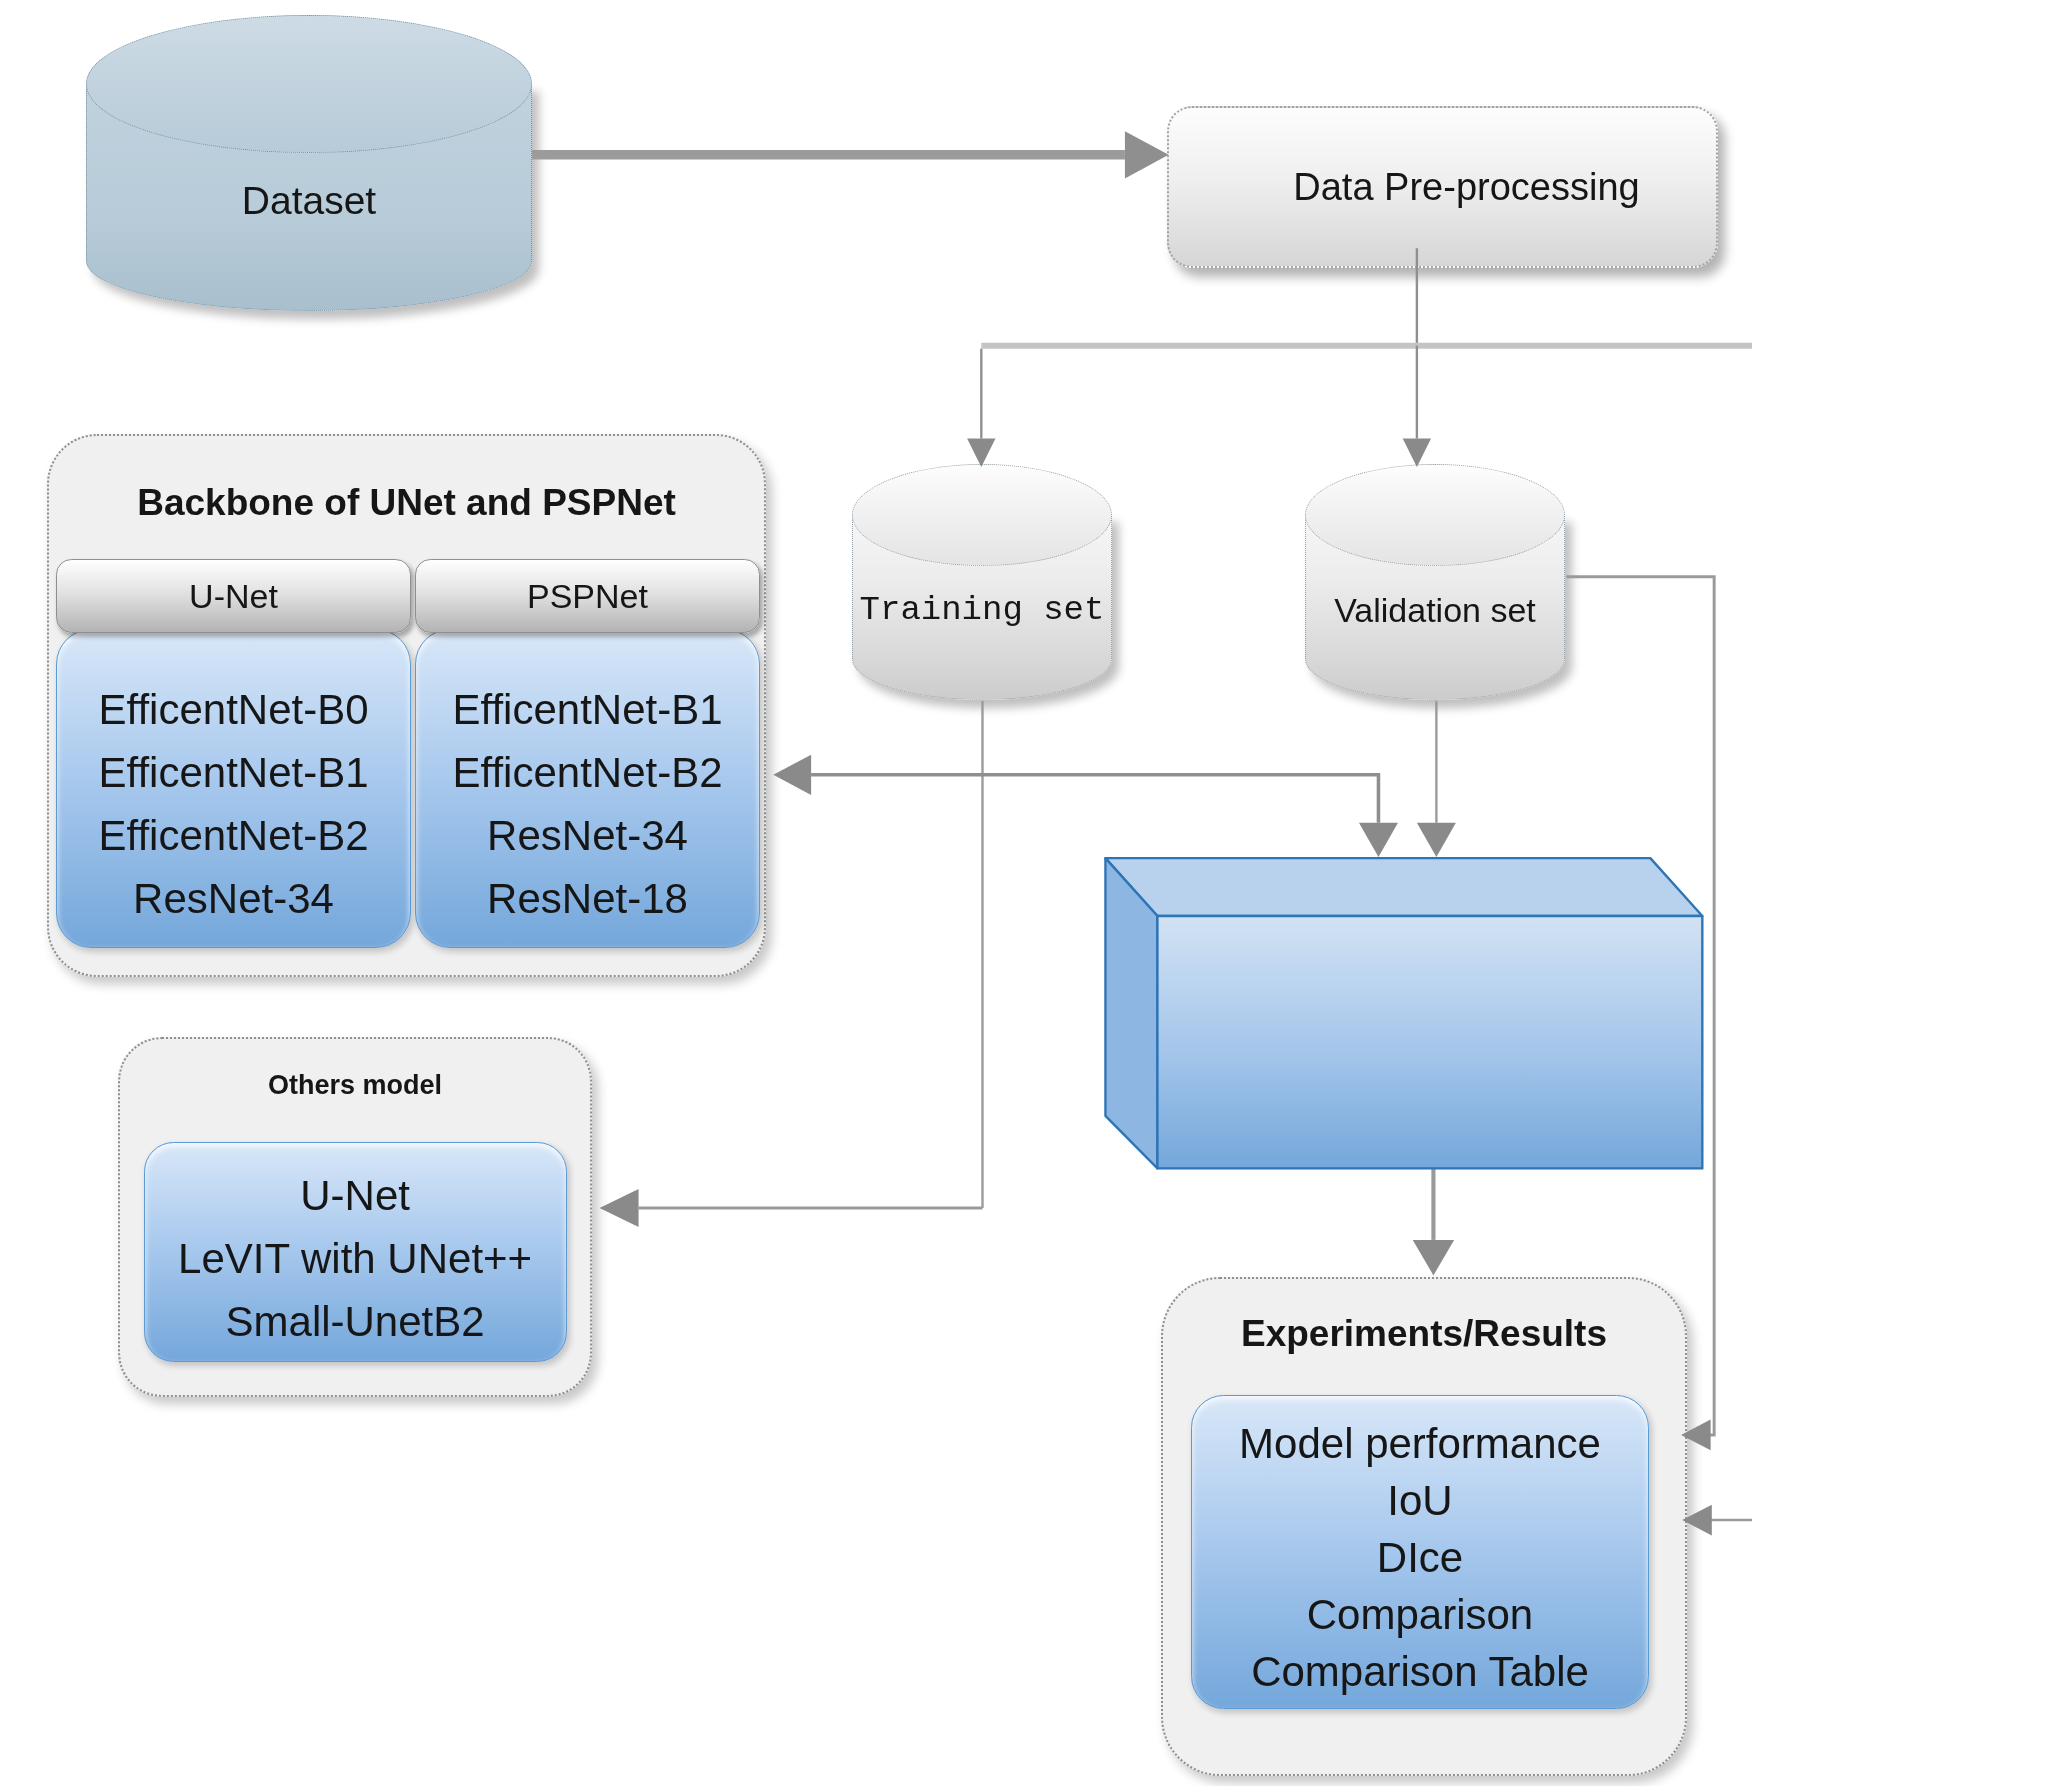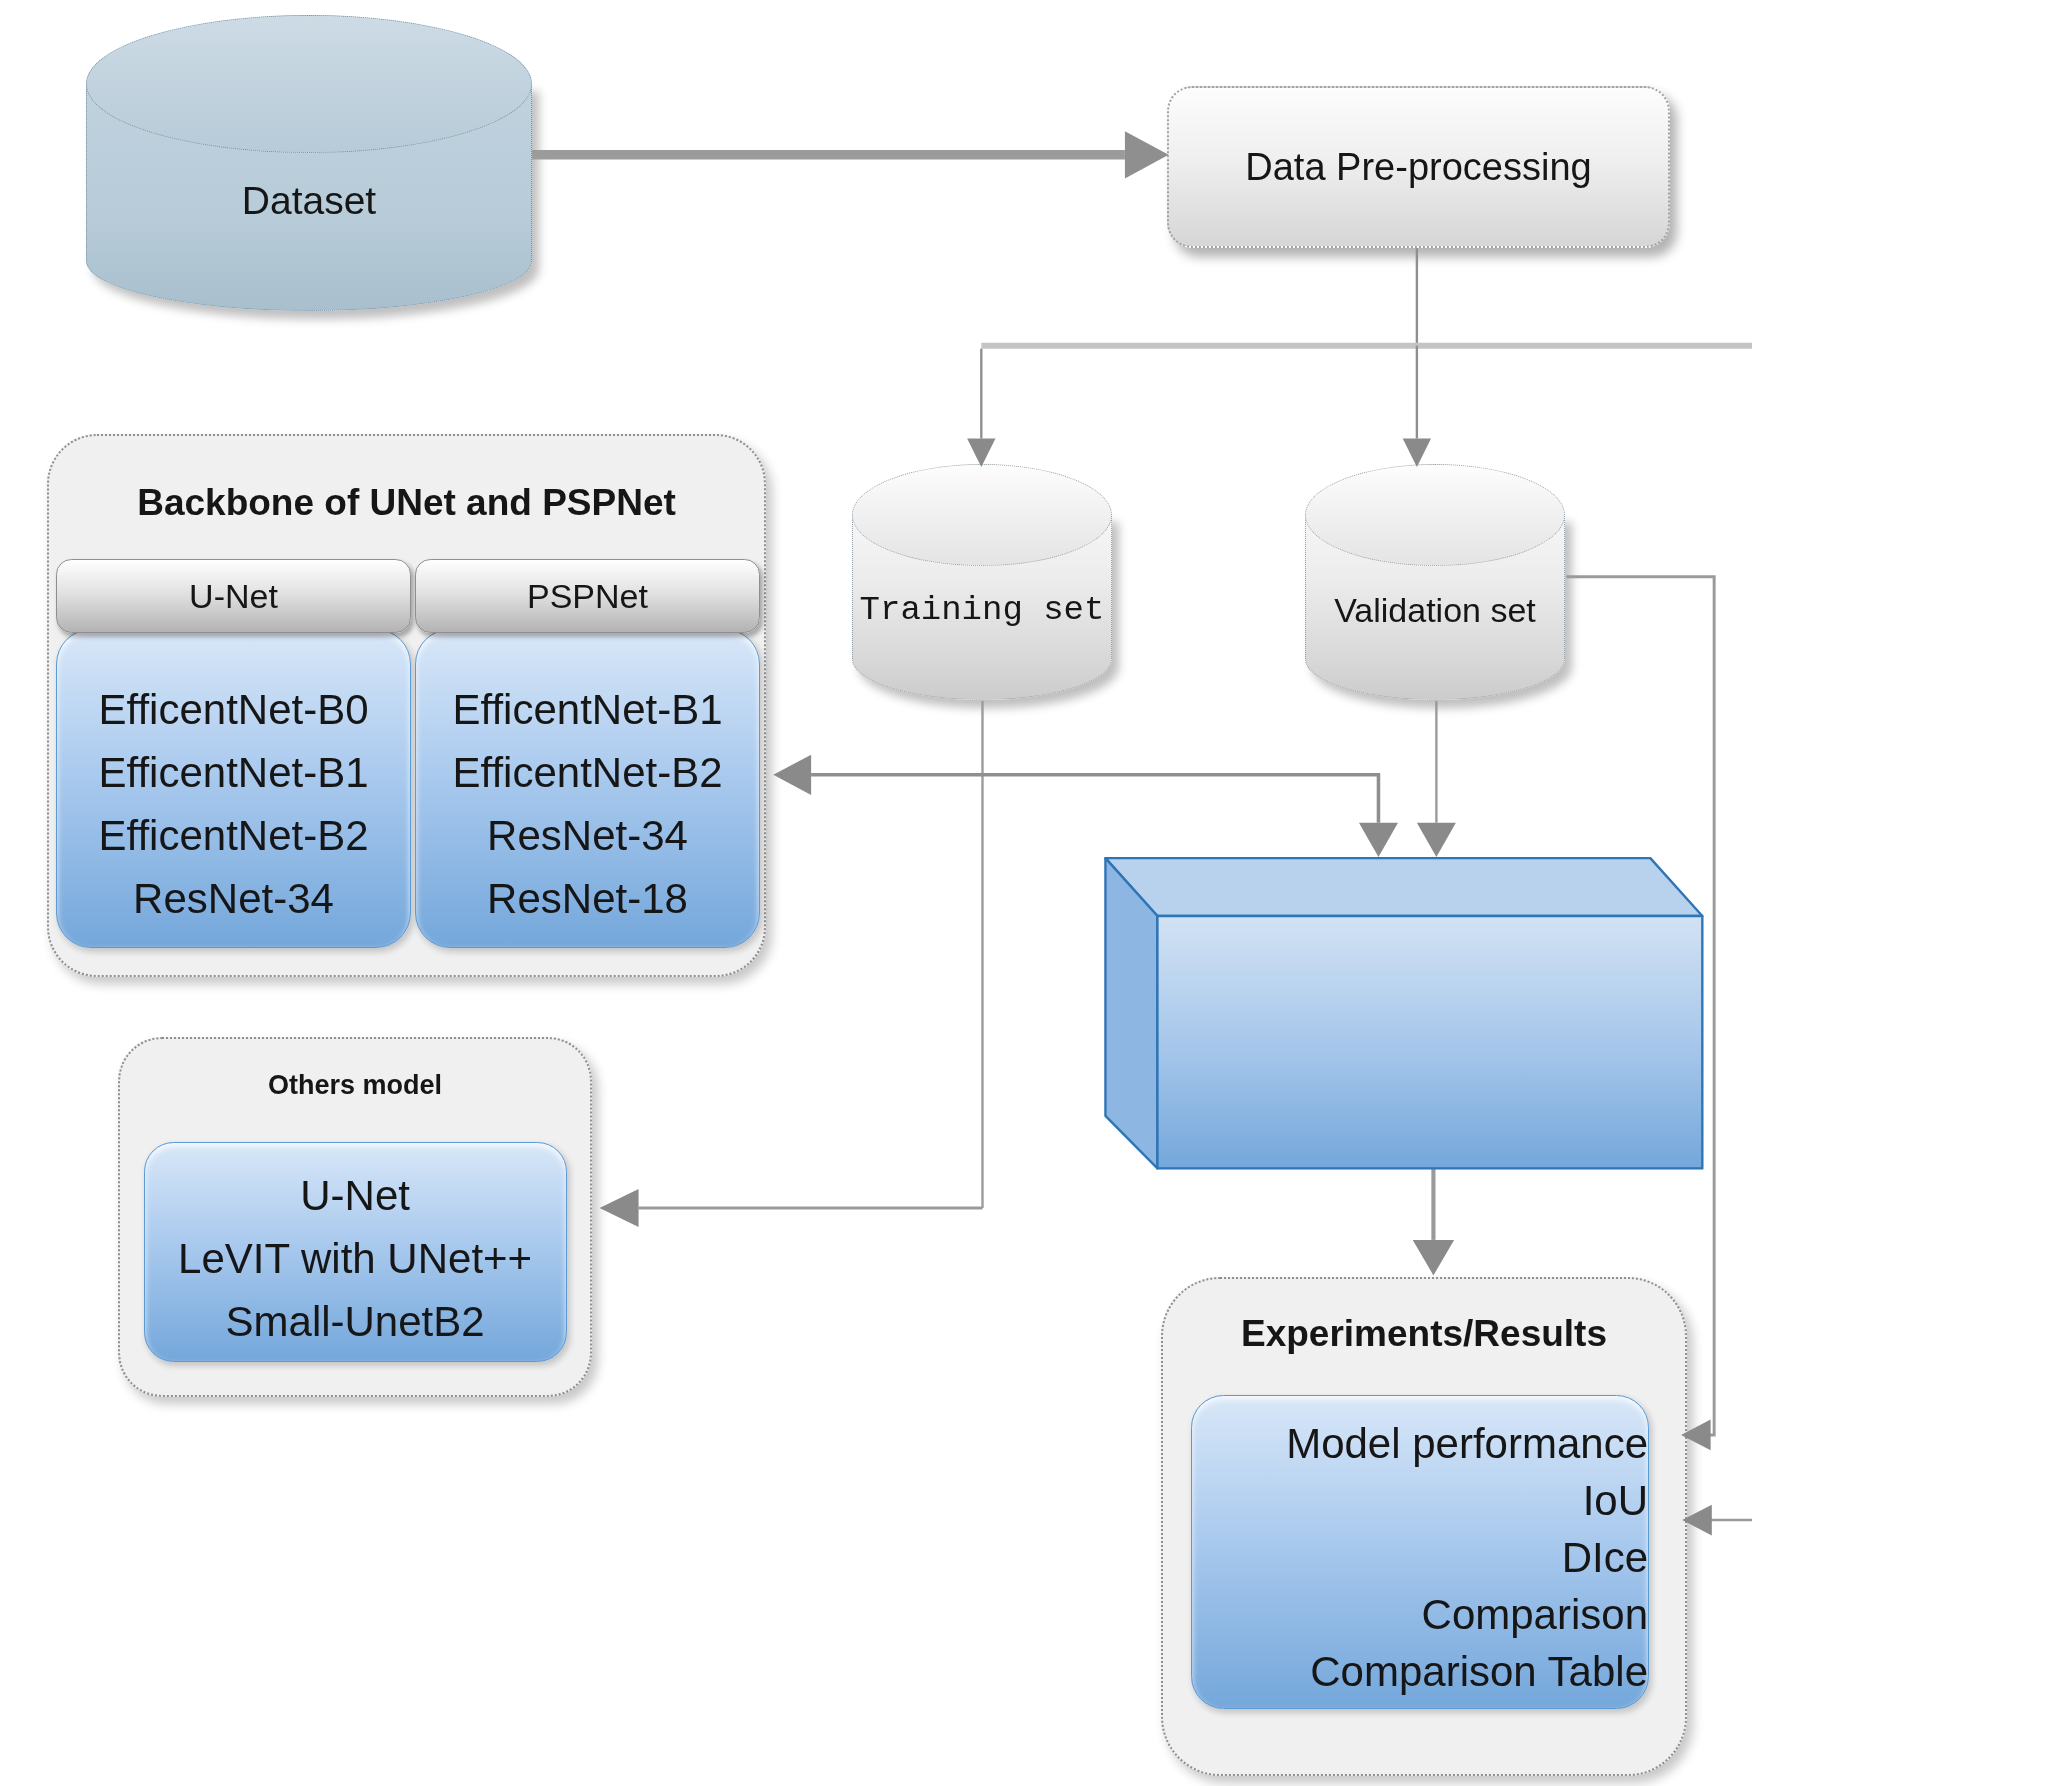--- a/index.html
+++ b/index.html
@@ -144,21 +144,21 @@
       </linearGradient>
     </defs>
   </svg>
 
   <div class="cyl dataCyl" style="left:86px;top:14.8px;width:446px;height:296px;">
     <div class="cylBody" style="top:68px;"></div>
     <div class="cylTop" style="height:136px;"></div>
     <div class="cylLabel" style="top:164px;font-size:39px;">Dataset</div>
   </div>
 
-  <div class="procBox" style="left:1167px;top:86px;width:499px;height:158px;">
+  <div class="procBox" style="left:1167px;top:106px;width:499px;height:158px;padding-left:48px;">
     <span>Data Pre-processing</span>
   </div>
 
   <div class="cyl grayCyl" style="left:852px;top:464px;width:260px;height:236px;font-family:Liberation Mono, monospace;">
     <div class="cylBody" style="top:50px;"></div>
     <div class="cylTop" style="height:100px;"></div>
     <div class="cylLabel" style="top:127px;font-size:34px;">Training set</div>
   </div>
 
   <div class="cyl grayCyl" style="left:1767px;top:464px;width:260px;height:236px;">
@@ -213,21 +213,21 @@
   </div>
 
   <div class="label3d" style="left:1157px;top:916px;width:545px;height:252px;">
     <div>Our proposed architecture</div>
     <div>ResECA-U-Net</div>
   </div>
 
   <div class="panel" style="left:1161px;top:1277px;width:522px;height:495px;border-radius:59px;">
     <div class="panelTitle" style="top:34px;font-size:37px;">Experiments/Results</div>
     <div class="blueBox" style="left:28px;top:116px;width:456px;height:312px;border-radius:32.5px;">
-      <div style="padding-top:19px;text-align:right;">
+      <div style="padding-top:19px;">
         <div class="blueItem" style="line-height:57px;">Model performance</div>
         <div class="blueItem" style="line-height:57px;">IoU</div>
         <div class="blueItem" style="line-height:57px;">DIce</div>
         <div class="blueItem" style="line-height:57px;">Comparison</div>
         <div class="blueItem" style="line-height:57px;">Comparison Table</div>
       </div>
     </div>
   </div>
 
 </div>

